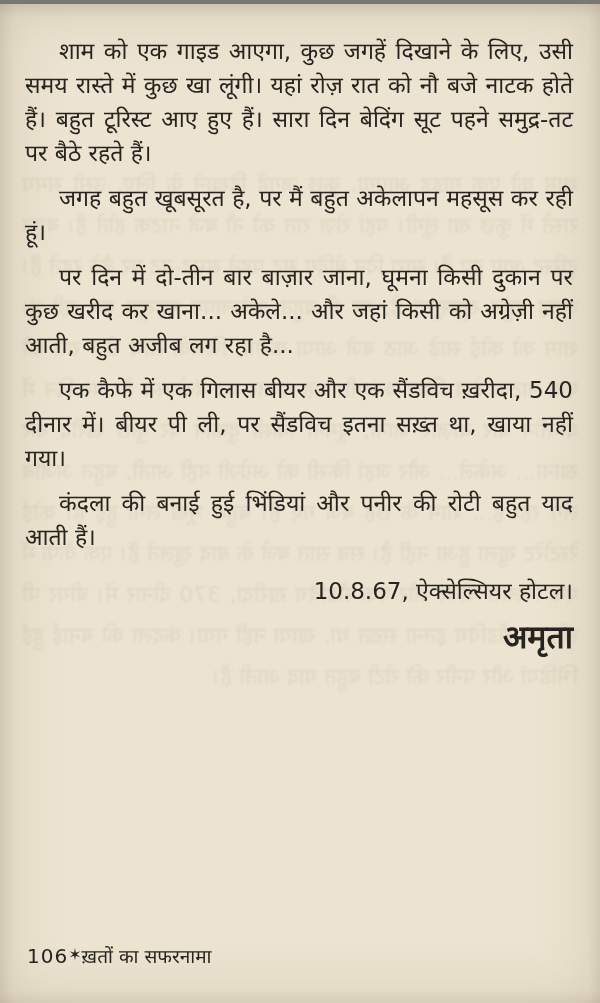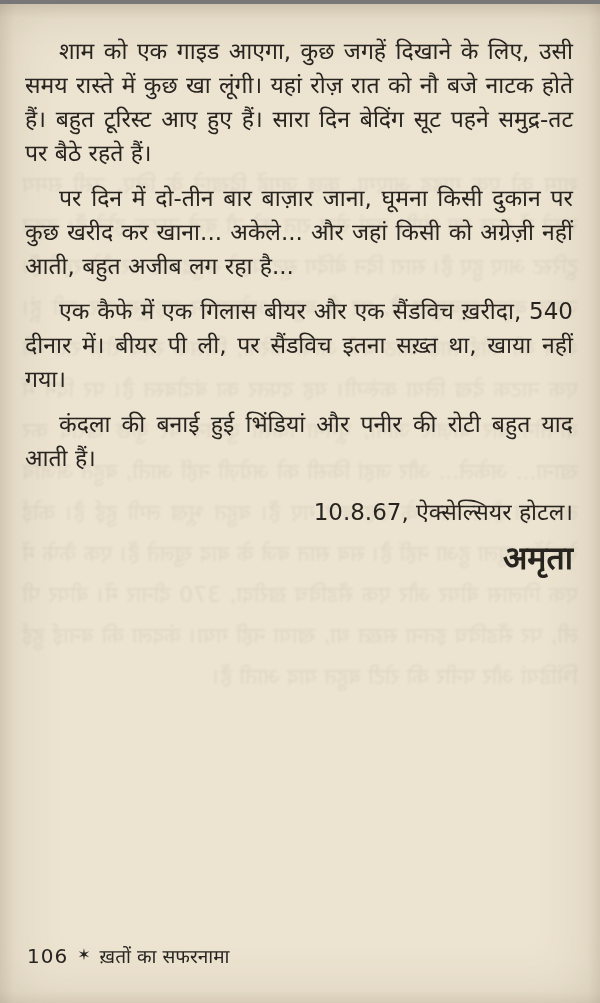--- a/index.html
+++ b/index.html
@@ -67,21 +67,20 @@
     text-align: right;
     font-weight: 600;
   }
   .footer {
     position: absolute;
     z-index: 2;
     left: 27px;
     bottom: 38px;
     display: flex;
     align-items: center;
-    gap: 9px;
     font-size: 20px;
   }
   .footer .page-number {
     letter-spacing: 1px;
   }
   .footer .ornament {
     font-size: 16px;
     line-height: 1;
     position: relative;
     top: -1px;
@@ -93,20 +92,21 @@
 </head>
 <body>
 
 <div class="page">
 
   <div class="bleedthrough" aria-hidden="true">शाम को एक गाइड आएगा, कुछ जगहें दिखाने के लिए, उसी समय रास्ते में कुछ खा लूंगी। यहां रोज़ रात को नौ बजे नाटक होते हैं। बहुत टूरिस्ट आए हुए हैं। सारा दिन बेदिंग सूट पहने समुद्र-तट पर बैठे रहते हैं। जगह बहुत खूबसूरत है, पर मैं बहुत अकेलापन महसूस कर रही हूं। शाम को कोई साढ़े आठ बजे आया करेगा, जिसके साथ रोज़ रात को एक नाटक देख लिया करूंगी। यह दफ्तर का बंदोबस्त है। पर दिन में दो-तीन बार बाज़ार जाना, घूमना किसी दुकान पर कुछ खरीद कर खाना... अकेले... और जहां किसी को अग्रेज़ी नहीं आती, बहुत अजीब लग रहा है... शाम के छह बज गए हैं। बहुत भूख लगी हुई है। कोई रेस्टोरेंट खुला हुआ नहीं है। सब सात बजे के बाद खुलते हैं। एक कैफे में एक गिलास बीयर और एक सैंडविच ख़रीदा, 370 दीनार में। बीयर पी ली, पर सैंडविच इतना सख़्त था, खाया नहीं गया। कंदला की बनाई हुई भिंडियां और पनीर की रोटी बहुत याद आती हैं।</div>
 
   <div class="letter">
 
   <p class="para">शाम को एक गाइड आएगा, कुछ जगहें दिखाने के लिए, उसी समय रास्ते में कुछ खा लूंगी। यहां रोज़ रात को नौ बजे नाटक होते हैं। बहुत टूरिस्ट आए हुए हैं। सारा दिन बेदिंग सूट पहने समुद्र-तट पर बैठे रहते हैं।</p>
+      <p class="para">जगह बहुत खूबसूरत है, पर मैं बहुत अकेलापन महसूस कर रही हूं।</p>
       <p class="para">पर दिन में दो-तीन बार बाज़ार जाना, घूमना किसी दुकान पर कुछ खरीद कर खाना... अकेले... और जहां किसी को अग्रेज़ी नहीं आती, बहुत अजीब लग रहा है...</p>
       <p class="para">एक कैफे में एक गिलास बीयर और एक सैंडविच ख़रीदा, 540 दीनार में। बीयर पी ली, पर सैंडविच इतना सख़्त था, खाया नहीं गया।</p>
       <p class="para">कंदला की बनाई हुई भिंडियां और पनीर की रोटी बहुत याद आती हैं।</p>
       <p class="para dateline">10.8.67, ऐक्सेल्सियर होटल।</p>
       <p class="para signature">अमृता</p>
     </div>
 
   <div class="footer">
     <span class="page-number">106</span>
     <span class="ornament">✶</span>

